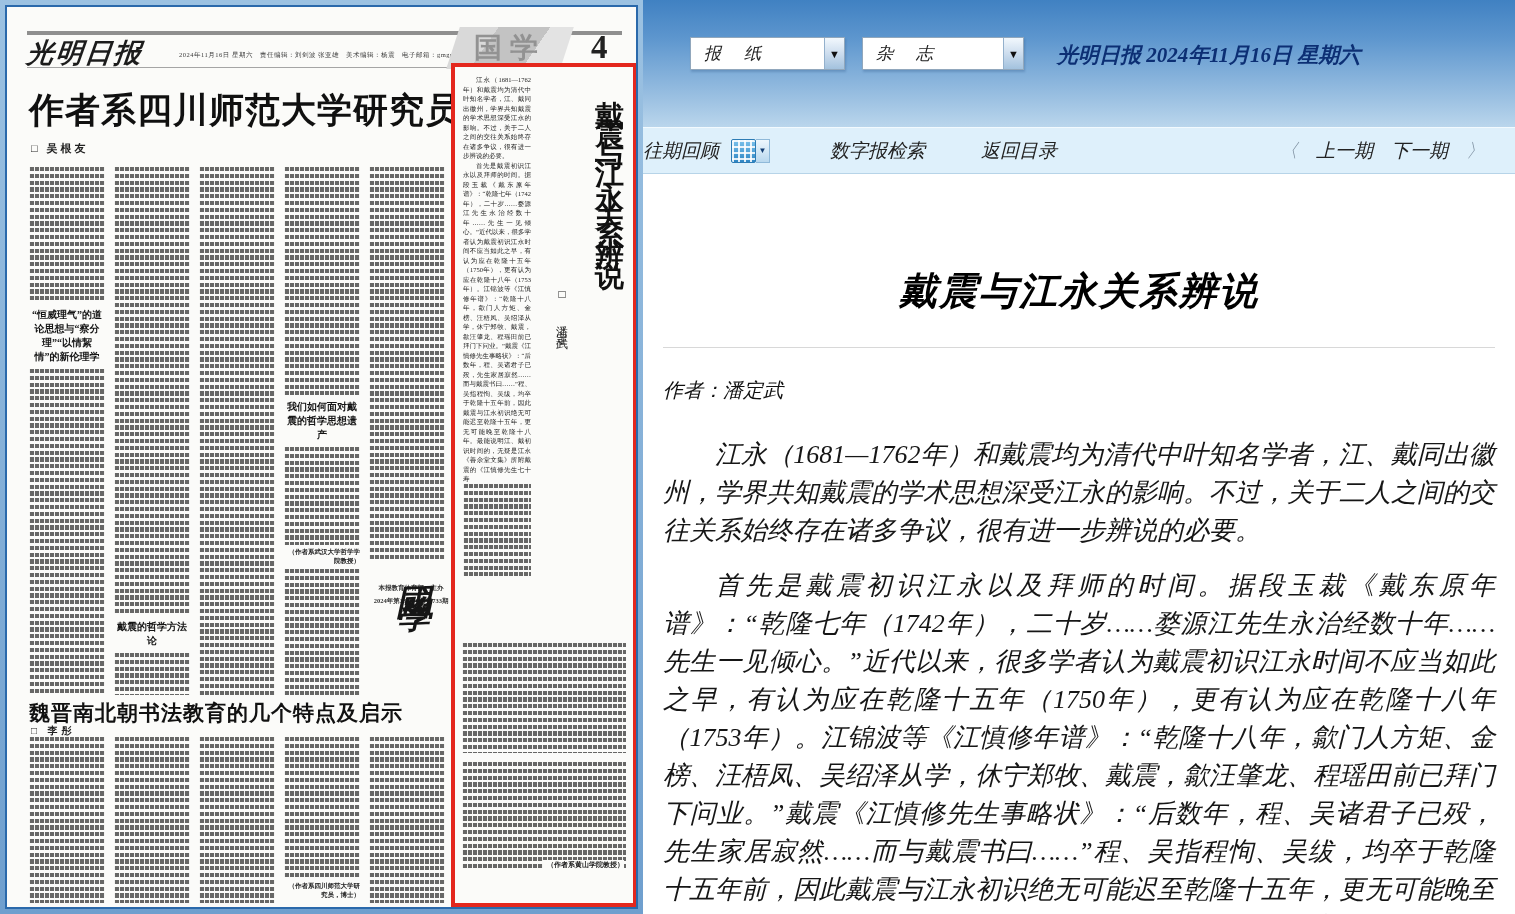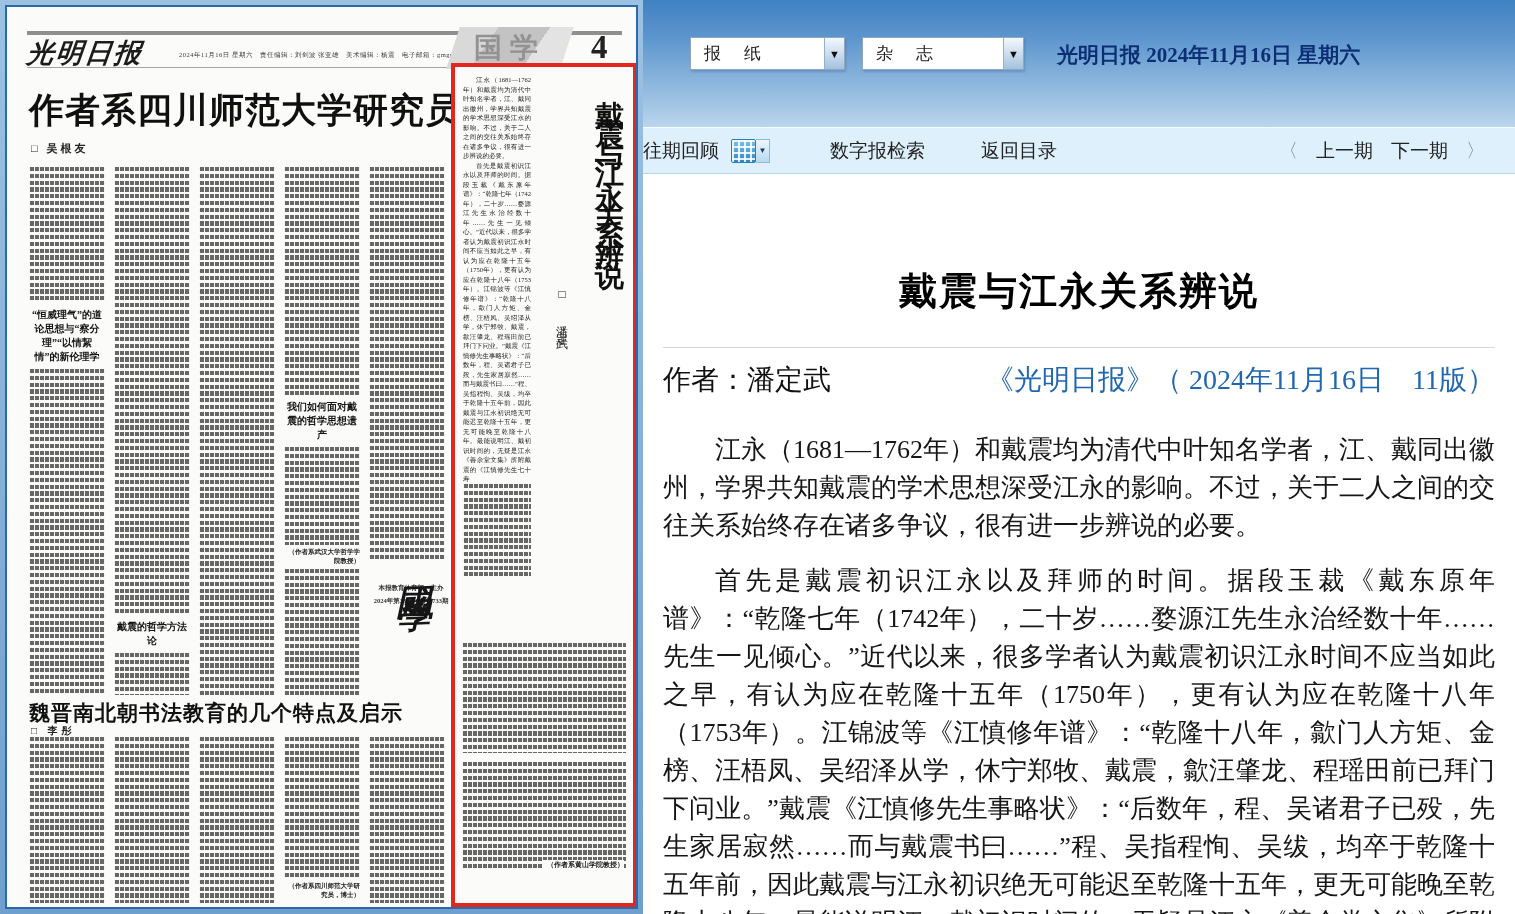--- a/index.html
+++ b/index.html
@@ -56,21 +56,21 @@
   .rb-bottom{display:flex;gap:9px;height:236px;padding:4px 7px;box-sizing:border-box;position:relative;flex-direction:column;}
   .rb-bottom .txt{flex:1;}
   .rb-note{position:absolute;right:9px;bottom:5px;font-size:7px;font-weight:700;color:#222;
     background:#fbfbf9;padding-left:4px;}
 
   .b-headline{position:absolute;left:22px;top:692px;font-size:21px;font-weight:900;color:#111;
     letter-spacing:1px;white-space:nowrap;}
   .b-byline{position:absolute;left:24px;top:717px;font-size:10px;font-weight:700;letter-spacing:4px;color:#222;}
 
   
-  .rp{position:absolute;left:643px;top:0;width:872px;height:914px;background:#fff;}
+  .rp{position:absolute;left:643px;top:0;width:872px;height:914px;background:#fff;font-style:italic;}
   .rp-head{position:relative;height:127px;
     background:linear-gradient(180deg,#4081c2 0%,#5d96ce 30%,#9fc3e3 80%,#bad6ec 100%);}
   .sel{position:absolute;top:37px;height:31px;background:#fff;border:1px solid #91a7bc;
     display:flex;align-items:stretch;box-shadow:1px 2px 2px rgba(30,70,120,.25);cursor:pointer;}
   .sel-label{flex:1;display:flex;align-items:center;padding-left:13px;font-size:17px;
     letter-spacing:3px;color:#222;}
   .sel-arrow{width:19px;display:flex;align-items:center;justify-content:center;
     background:linear-gradient(180deg,#f2f8fd,#cdddee 50%,#a3c2de);border-left:1px solid #93b0cc;
     font-size:11px;color:#101010;}
   .issue-line{position:absolute;left:414px;top:41px;font-size:21px;font-weight:700;
@@ -87,21 +87,21 @@
   .cal-btn{width:14px;height:24px;border:1px solid #8fb9d9;border-left:none;box-sizing:border-box;
     background:linear-gradient(180deg,#eef7fd,#b9d8ee);display:flex;align-items:center;justify-content:center;
     font-size:8px;color:#123c72;}
   .nav-right{margin-left:auto;display:flex;align-items:center;gap:18px;padding-right:30px;}
   .nav-arrow{color:#7d8f9f;font-size:19px;cursor:pointer;}
 
   .rp-content{padding:0 20px;}
   .a-title{margin-top:92px;text-align:center;font-size:38px;font-weight:900;color:#000;
     letter-spacing:2px;font-family:"Liberation Sans",sans-serif;}
   .a-rule{margin-top:30px;border-top:1px solid #d8d8d8;height:0;}
-  .a-meta{margin-top:13px;display:flex;justify-content:space-between;align-items:baseline;font-size:28px;}
+  .a-meta{margin-top:29px;display:flex;justify-content:space-between;align-items:baseline;font-size:20px;}
   .a-author{color:#111;}
   .a-source{color:#2166b1;}
   .a-body{margin-top:32px;}
   .a-body p{margin:0;font-size:26px;line-height:38px;color:#161616;text-align:justify;text-indent:2em;}
   .a-body p + p{margin-top:17px;}
 </style>
 </head>
 <body>
 
 <div class="stage">
@@ -221,21 +221,20 @@
         <span class="nav-item">下一期</span>
         <span class="nav-arrow">〉</span>
       </span>
     </div>
 
     <div class="rp-content">
       <div class="a-title">戴震与江永关系辨说</div>
       <div class="a-rule"></div>
       <div class="a-meta">
         <span class="a-author">作者：潘定武</span>
-        <span class="a-source">《光明日报》（ 2024年11月16日　11版）</span>
       </div>
       <div class="a-body">
         <p>江永（1681—1762年）和戴震均为清代中叶知名学者，江、戴同出徽州，学界共知戴震的学术思想深受江永的影响。不过，关于二人之间的交往关系始终存在诸多争议，很有进一步辨说的必要。</p>
         <p>首先是戴震初识江永以及拜师的时间。据段玉裁《戴东原年谱》：“乾隆七年（1742年），二十岁……婺源江先生永治经数十年……先生一见倾心。”近代以来，很多学者认为戴震初识江永时间不应当如此之早，有认为应在乾隆十五年（1750年），更有认为应在乾隆十八年（1753年）。江锦波等《江慎修年谱》：“乾隆十八年，歙门人方矩、金榜、汪梧凤、吴绍泽从学，休宁郑牧、戴震，歙汪肇龙、程瑶田前已拜门下问业。”戴震《江慎修先生事略状》：“后数年，程、吴诸君子已殁，先生家居寂然……而与戴震书曰……”程、吴指程恂、吴绂，均卒于乾隆十五年前，因此戴震与江永初识绝无可能迟至乾隆十五年，更无可能晚至乾隆十八年。最能说明江、戴初识时间的，无疑是江永《善余堂文集》所附戴震的《江慎修先生七十寿</p>
       </div>
     </div>
   </div>
 
 </div>
 

